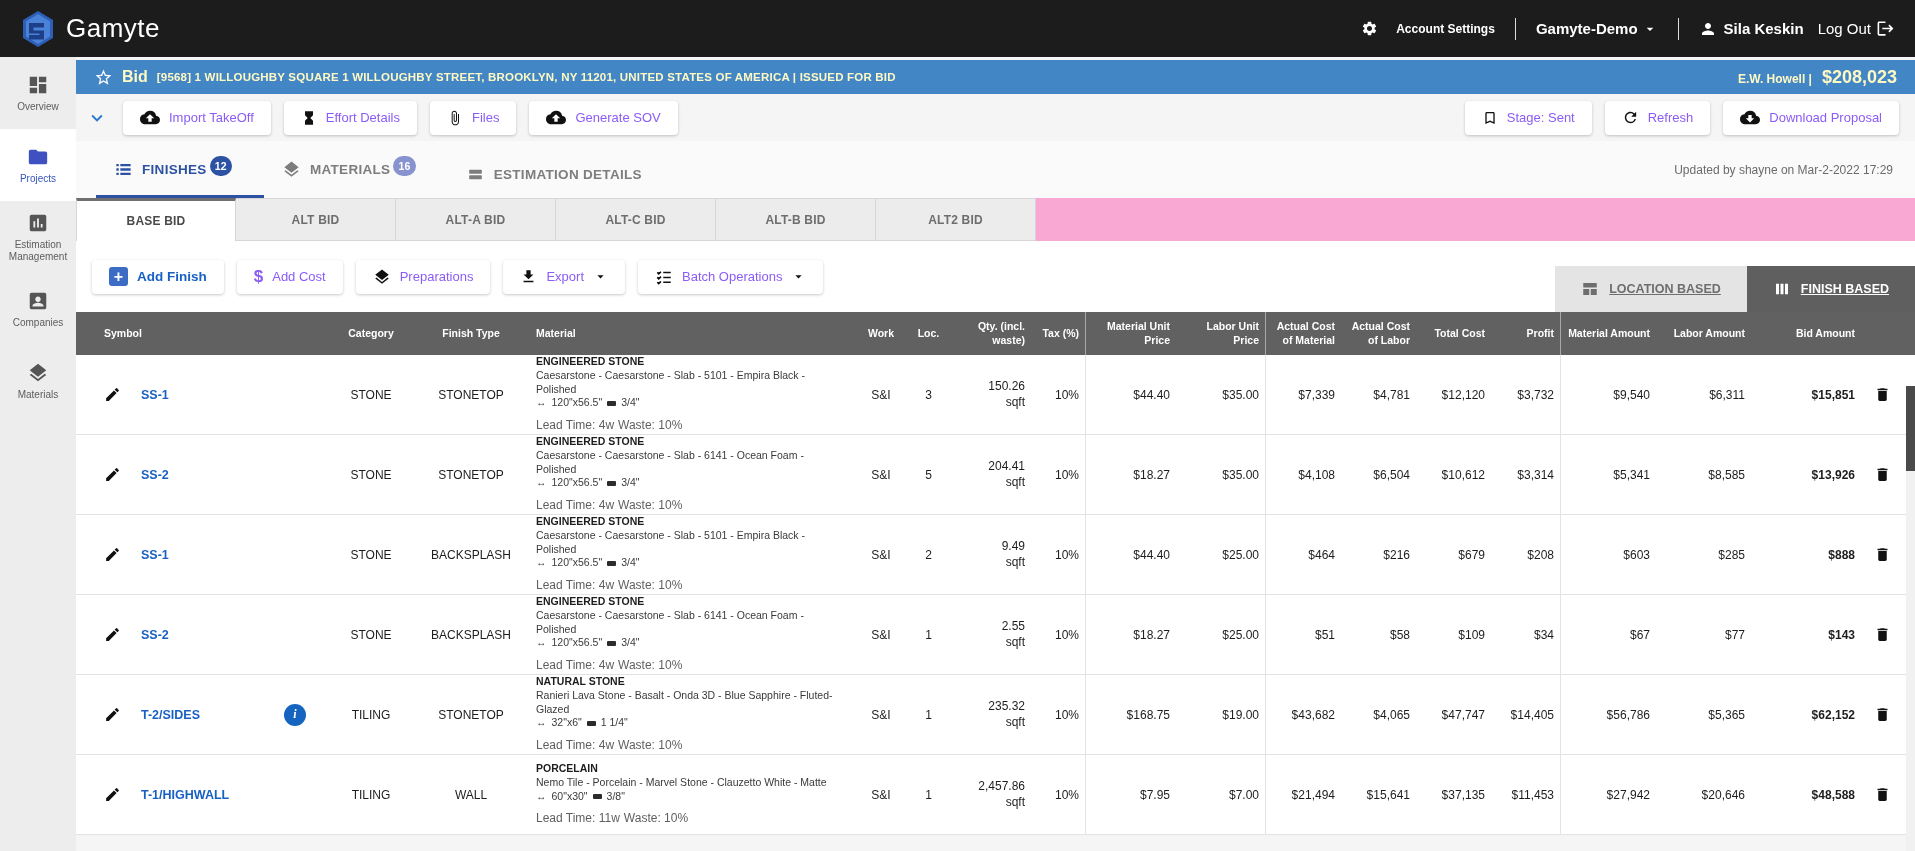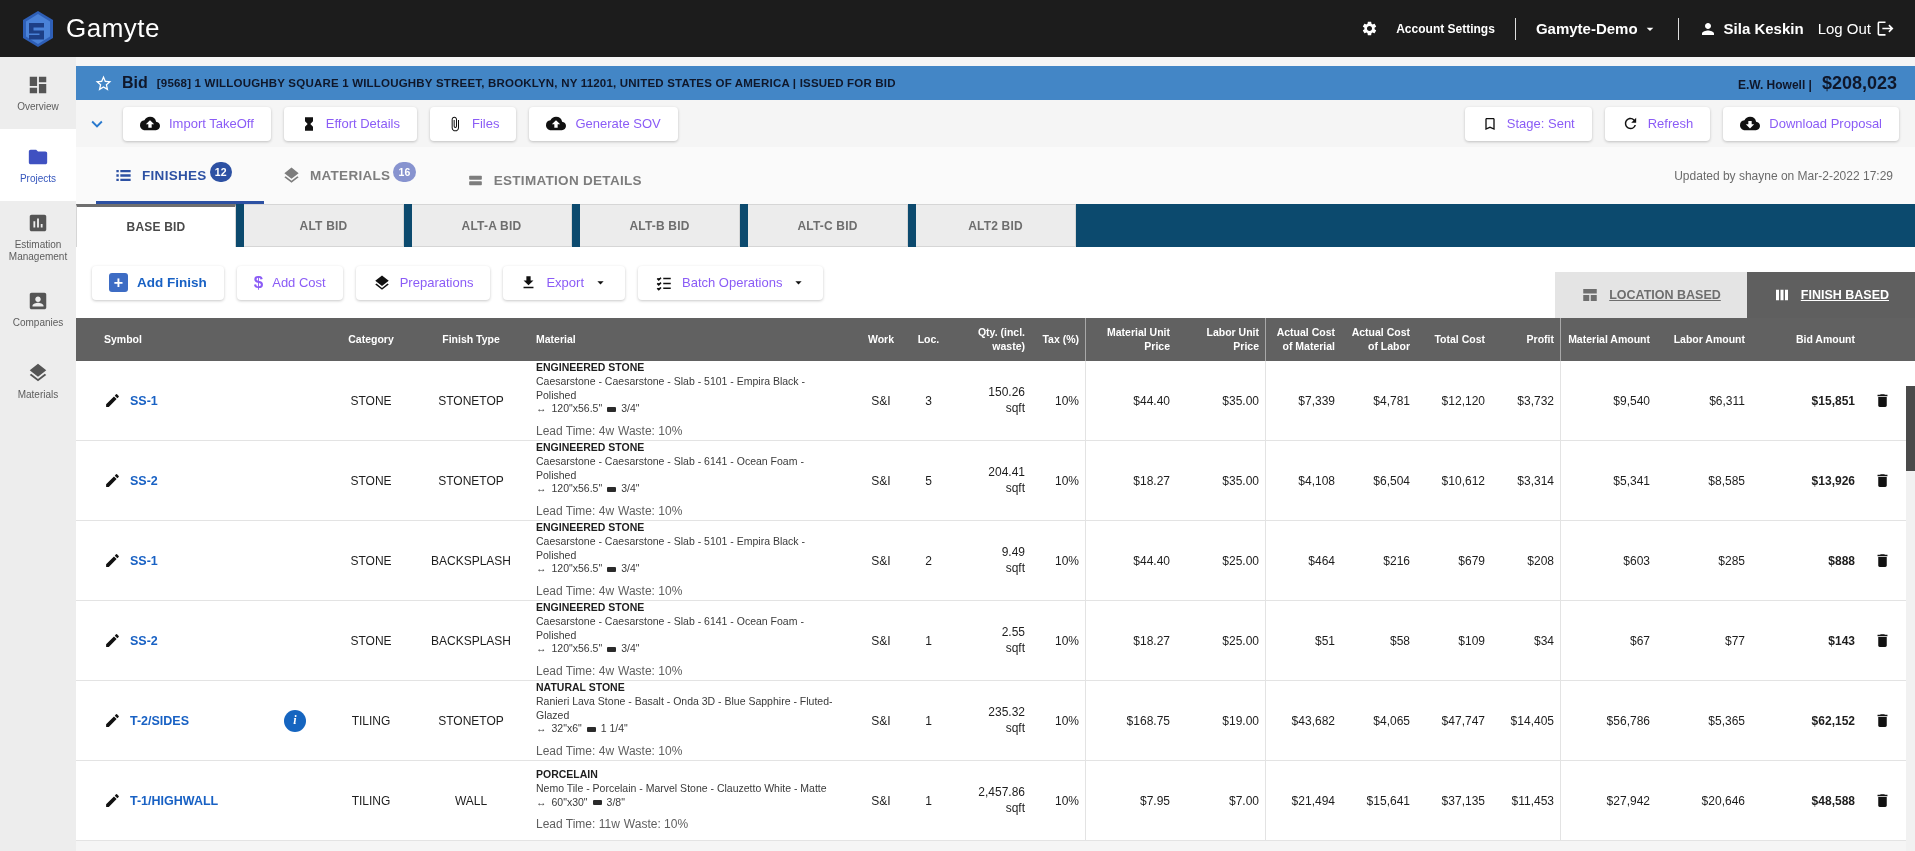--- a/index.html
+++ b/index.html
@@ -23,21 +23,21 @@
   .main { display:flex; height:794px; }
   .sidebar { width:76px; background:#ededed; flex:none; }
   .side-item { height:72px; display:flex; flex-direction:column; align-items:center; justify-content:center; gap:5px;
     color:#5d5d5d; font-size:10px; text-align:center; cursor:pointer; line-height:1.15; }
   .side-item svg { fill:#555; }
   .side-item.active { background:#fff; color:#3556bd; }
   .side-item.active svg { fill:#3f51c1; }
   .content { flex:1; display:flex; flex-direction:column; background:#f5f5f5; min-width:0; position:relative; }
 
   
-  .bidbar { height:34px; margin-top:9px; background:#4386c6; color:#0f172a; display:flex; align-items:center; padding:0 18px; gap:9px; }
+  .bidbar { height:34px; margin-top:3px; background:#4386c6; color:#fef9c3; display:flex; align-items:center; padding:0 18px; gap:9px; }
   .bid-word { font-size:16px; font-weight:bold; }
   .bid-rest { font-size:11.5px; font-weight:bold; letter-spacing:.2px; }
   .bid-right { margin-left:auto; display:flex; align-items:baseline; gap:10px; }
   .bid-client { font-size:12px; font-weight:bold; }
   .bid-amount { font-size:18px; font-weight:bold; }
 
   
   .toolbar { height:47px; display:flex; align-items:center; padding:0 16px 0 10px; gap:13px; background:#f5f5f5; }
   .collapse { color:#2979ce; cursor:pointer; display:flex; margin-right:2px; }
   .btn { background:#fff; border:none; border-radius:4px; height:34px; padding:0 17px; display:flex; align-items:center; gap:9px;
@@ -52,21 +52,21 @@
   .tab svg { fill:#7d7d7d; }
   .tab.active { color:#2d51a3; border-bottom:3px solid #2d51a3; padding-bottom:11px; }
   .tab.active svg { fill:#2d51a3; }
   .badge { position:relative; top:-8px; left:-6px; min-width:20px; height:20px; border-radius:10px; color:#fff;
     font-size:10.5px; display:inline-flex; align-items:center; justify-content:center; padding:0 5px; font-weight:bold;margin-top:10px; }
   .badge.b1 { background:#2d51a3; }
   .badge.b2 { background:#8793cf; }
   .updated { margin-left:auto; align-self:center; font-size:12px; color:#6b6b6b; padding-right:22px; }
 
   
-  .subtabs { display:flex; height:43px; background:#0c4a6e;gap:8px; }
+  .subtabs { display:flex; height:43px; background:#f9a8d4; }
   .subtab { width:160px; display:flex; align-items:center; justify-content:center; font-size:12px; font-weight:bold;
     color:#6e6e6e; background:#ececec; border:1px solid #d6d6d6; border-left:none; cursor:pointer; letter-spacing:.2px; }
   .subtab:first-child { border-left:1px solid #d6d6d6; }
   .subtab.active { background:#fff; color:#4a4a4a; border-top:3px solid #6f6f6f; border-bottom:none; }
 
   
   .actions { height:71px; background:#fff; display:flex; align-items:center; padding:0 0 0 16px; gap:13px; }
   .btn.blue { color:#1861c4; font-weight:bold; font-size:13.5px; }
   .plus-sq { width:19px; height:19px; border-radius:3px; background:#3d6cc4; color:#fff; display:flex; align-items:center;
     justify-content:center; font-size:16px; font-weight:bold; }
@@ -88,21 +88,21 @@
   .thead .sep { border-right:1px solid rgba(255,255,255,.45); }
   .row .sep { border-right:1px solid #e3e3e3; }
 
   .c-symbol{width:250px; padding-left:28px;} .c-cat{width:90px;} .c-ft{width:110px;} .c-mat{width:330px; padding-left:10px;}
   .c-work{width:50px;} .c-loc{width:45px;} .c-qty{width:80px;} .c-tax{width:55px;}
   .c-mup{width:90px;} .c-lup{width:90px;} .c-acm{width:75px;} .c-acl{width:75px;} .c-tc{width:75px;}
   .c-profit{width:70px;} .c-ma{width:95px;} .c-la{width:95px;text-align:center;} .c-ba{width:110px;} .c-trash{width:42px;}
 
   .row { height:80px; border-bottom:1px solid #e3e3e3; display:flex; align-items:stretch; background:#fff; }
   .row .cell { display:flex; align-items:center; font-size:12px; color:#1d1d1d; }
-  .sym-cell { gap:9px; }
+  .sym-cell { gap:20px; }
   .edit-ic { cursor:pointer; display:flex; }
   .sym-link { color:#1861c4; font-weight:bold; font-size:12.5px; cursor:pointer; }
   .info-ic { margin-left:auto; margin-right:14px; width:22px; height:22px; border-radius:50%; background:#1565c0; color:#fff;
     font-size:12px; font-weight:bold; display:flex; align-items:center; justify-content:center; font-family:"Liberation Serif",serif; font-style:italic; }
   .small-caps { font-size:10.5px; color:#2b2b2b; }
   .mat-cell { flex-direction:column; align-items:flex-start !important; justify-content:center; line-height:1.3; }
   .mat-title { font-size:10.5px; font-weight:bold; color:#1d1d1d; }
   .mat-desc { font-size:10.5px; color:#3a3a3a; max-width:310px; }
   .mat-dims { font-size:10.5px; color:#3a3a3a; display:flex; align-items:center; gap:5px; }
   .thick-bar { width:9px; height:5px; background:#2b2b2b; border-radius:1px; display:inline-block; }
@@ -322,22 +322,22 @@
         </span>
         <span>ESTIMATION DETAILS</span>
       </div>
       <div class="updated">Updated by shayne on Mar-2-2022 17:29</div>
     </div>
 
     <div class="subtabs">
       <div class="subtab active">BASE BID</div>
       <div class="subtab">ALT BID</div>
       <div class="subtab">ALT-A BID</div>
+      <div class="subtab">ALT-C BID</div>
       <div class="subtab">ALT-B BID</div>
-      <div class="subtab">ALT-C BID</div>
       <div class="subtab">ALT2 BID</div>
     </div>
 
     <div class="actions">
       <button class="btn blue">
         <span class="plus-sq">+</span>
         <span>Add Finish</span>
       </button>
       <button class="btn">
         <span class="dollar">$</span>

